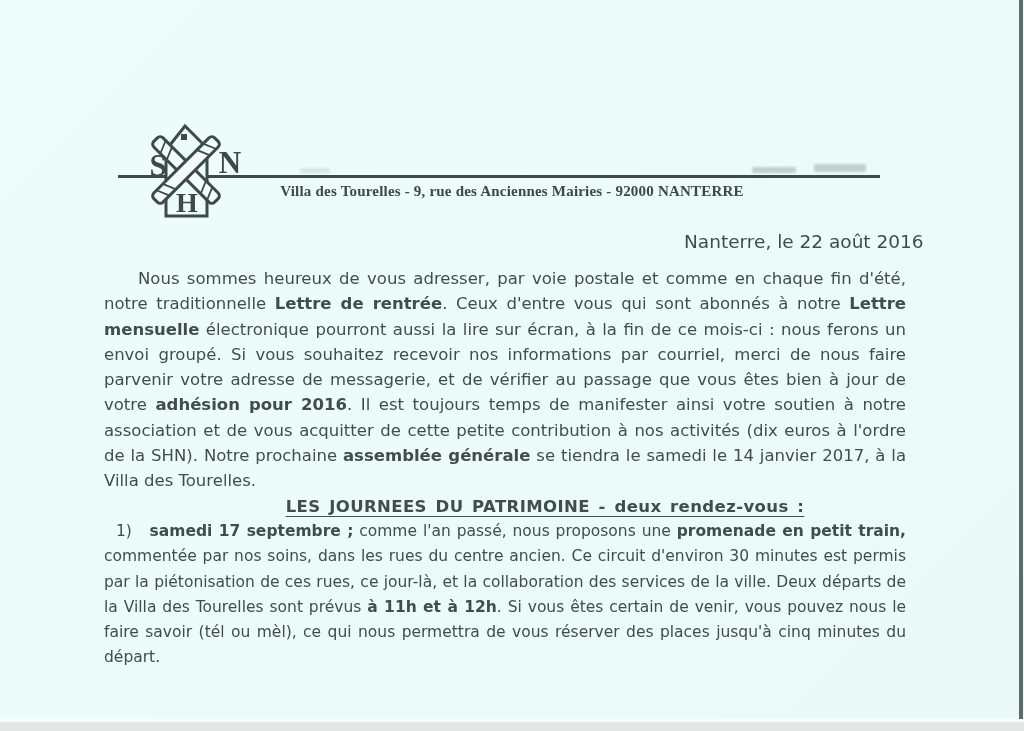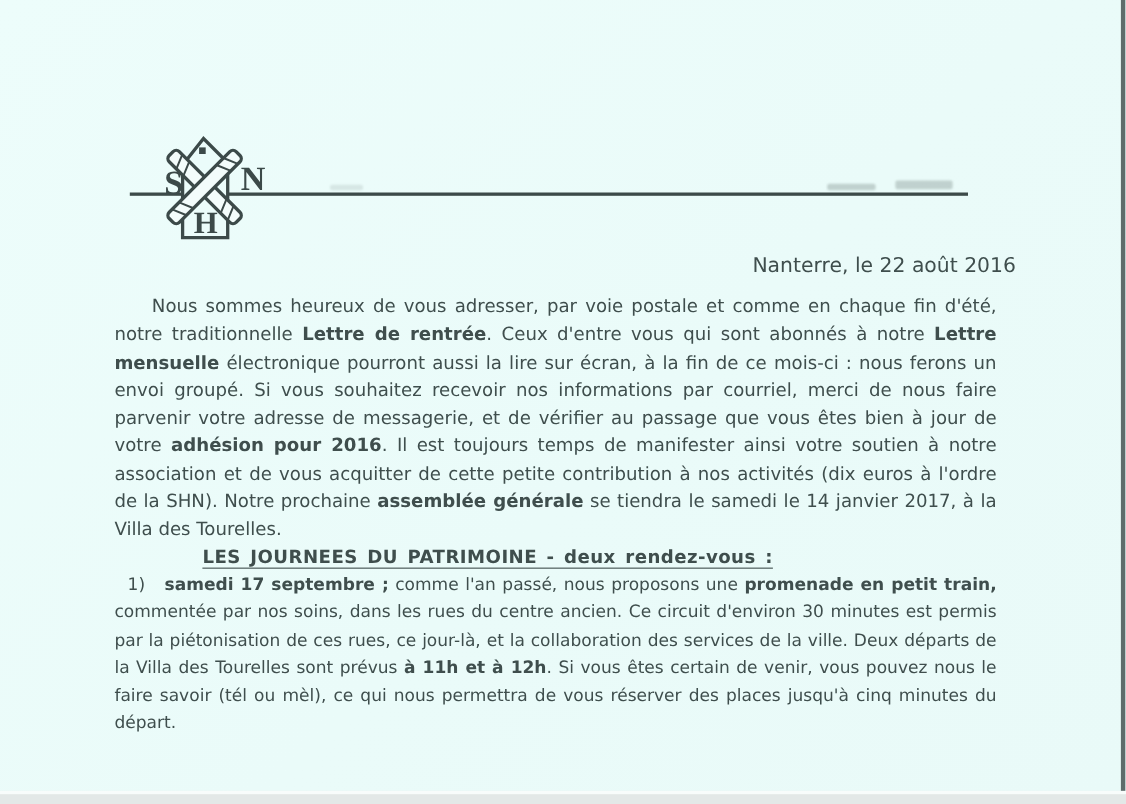--- a/index.html
+++ b/index.html
@@ -30,21 +30,21 @@
   
   .dateline{position:absolute;left:684px;top:231px;font-size:18.5px;color:#3f4e4d;}
   .body-block{
     position:absolute;left:104px;top:266px;width:802px;
     font-size:16.5px;line-height:25.3px;text-align:justify;color:#3f4e4d;
   }
   .body-block p{margin:0;}
   .greeting{padding-left:24px;text-align:left;}
   .p-intro{text-indent:34px;}
   .p-quelques{padding-left:24px;margin-top:12px !important;text-align:left;}
-  .p-heading{padding-left:80px;text-align:left;}
+  .p-heading{padding-left:80px;text-align:center;}
   .p-heading span{
     font-weight:bold;text-decoration:underline;text-underline-offset:4px;
     letter-spacing:.4px;word-spacing:2.5px;
   }
   .p-train{text-indent:12px;font-size:15.5px;}
   .b{font-weight:bold;}
   .i{}
   
   .edge-right{position:absolute;right:1px;top:0;width:4px;height:720px;background:#5d6c6b;}
   .band-bottom{
@@ -74,20 +74,21 @@
     <g transform="rotate(-45 66 58)">
       <rect x="23" y="51.5" width="86" height="13" rx="4" fill="#f3fcfb" stroke="#3c4a49" stroke-width="3"></rect>
       <path d="M31,52 l5,12 M40,52 l5,12 M88,52 l5,12 M97,52 l5,12" stroke="#3c4a49" stroke-width="1.8"></path>
     </g>
 
     <text x="38" y="64" text-anchor="middle" font-family="Liberation Serif,serif" font-size="31" font-weight="bold" fill="#3c4a49">S</text>
     <text x="110" y="61" text-anchor="middle" font-family="Liberation Serif,serif" font-size="31" font-weight="bold" fill="#3c4a49">N</text>
     <text x="67" y="100" text-anchor="middle" font-family="Liberation Serif,serif" font-size="28" font-weight="bold" fill="#3c4a49">H</text>
   </svg>
 
+  <div class="org-address">Villa des Tourelles - 9, rue des Anciennes Mairies - 92000 NANTERRE</div>
 
   <div class="dateline">Nanterre, le 22 août 2016</div>
 
   <main class="body-block">
     <p class="p-intro"><span>Nous sommes heureux de vous adresser, par voie postale et comme en chaque fin d'été, notre traditionnelle </span><span class="b i">Lettre de rentrée</span><span>. Ceux d'entre vous qui sont abonnés à notre </span><span class="b i">Lettre mensuelle</span><span> électronique pourront aussi la lire sur écran, à la fin de ce mois-ci : nous ferons un envoi groupé. Si vous souhaitez recevoir nos informations par courriel, merci de nous faire parvenir votre adresse de messagerie, et de vérifier au passage que vous êtes bien à jour de votre </span><span class="b">adhésion pour 2016</span><span>. Il est toujours temps de manifester ainsi votre soutien à notre association et de vous acquitter de cette petite contribution à nos activités (dix euros à l'ordre de la SHN). Notre prochaine </span><span class="b">assemblée générale</span><span> se tiendra le samedi le 14 janvier 2017, à la Villa des Tourelles.</span></p>
     <p class="p-heading"><span>LES JOURNEES DU PATRIMOINE - deux rendez-vous :</span></p>
     <p class="p-train"><span>1)&nbsp;&nbsp;&nbsp;</span><span class="b">samedi 17 septembre ;</span><span> comme l'an passé, nous proposons une </span><span class="b">promenade en petit train,</span><span> commentée par nos soins, dans les rues du centre ancien. Ce circuit d'environ 30 minutes est permis par la piétonisation de ces rues, ce jour-là, et la collaboration des services de la ville. Deux départs de la Villa des Tourelles sont prévus </span><span class="b">à 11h et à 12h</span><span>. Si vous êtes certain de venir, vous pouvez nous le faire savoir (tél ou mèl), ce qui nous permettra de vous réserver des places jusqu'à cinq minutes du départ.</span></p>
 
   </main>
 

